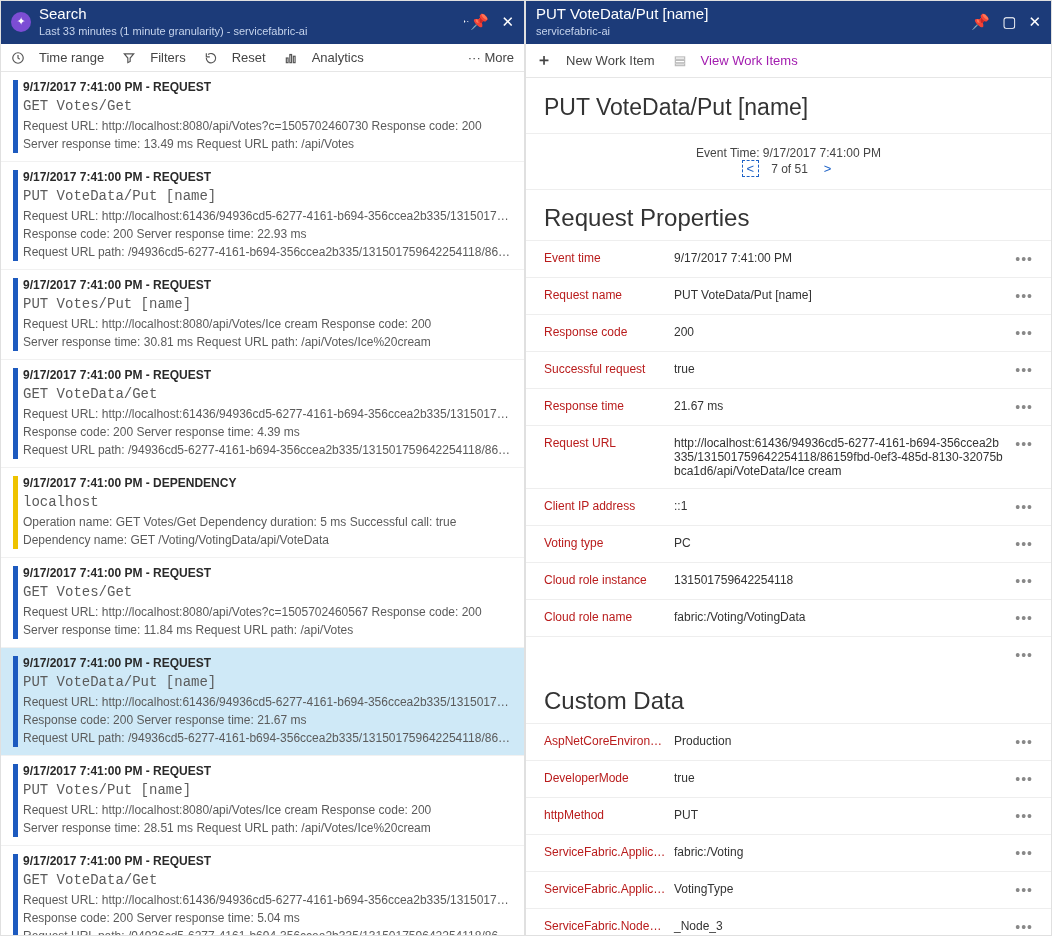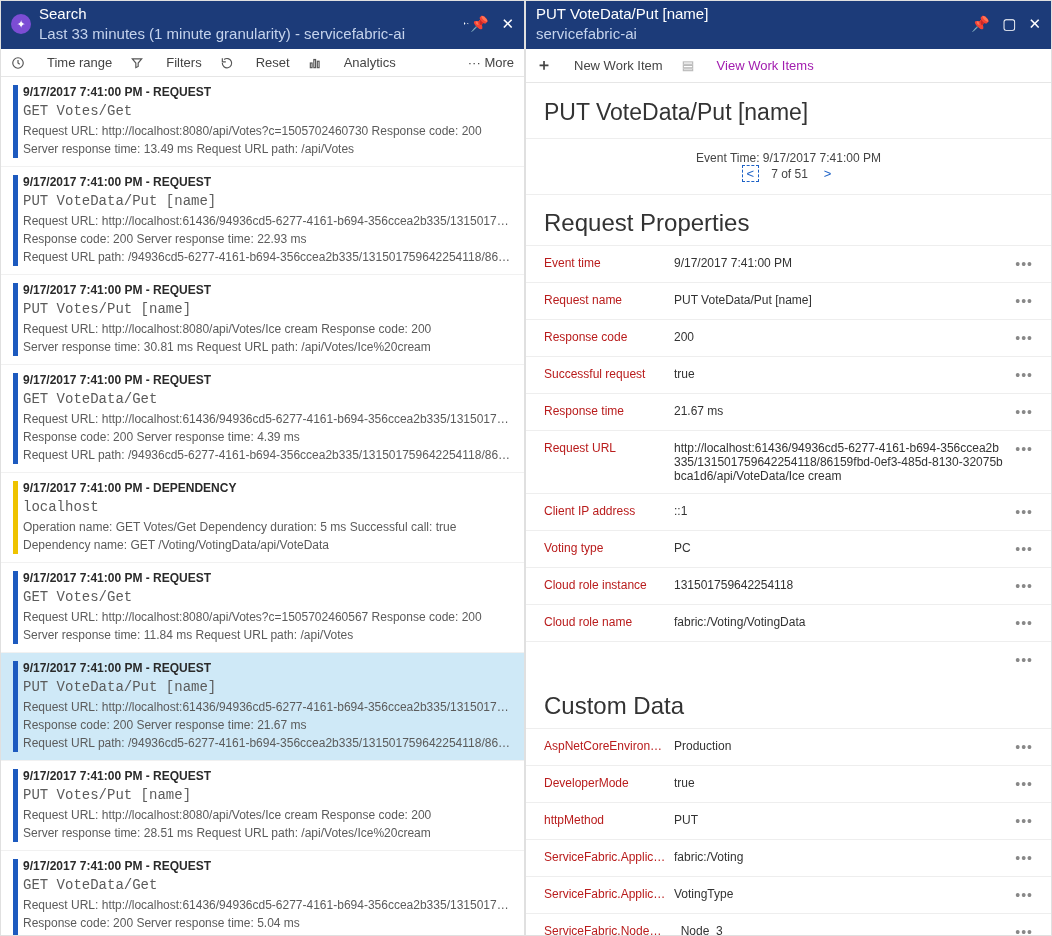--- a/index.html
+++ b/index.html
@@ -6,28 +6,28 @@
   body { background: #eef1f5; width: 1052px; height: 936px; overflow: hidden; font-size: 12px; color: #323232; }
   .app { display: flex; width: 100%; height: 100%; }
   .pane { display: flex; flex-direction: column; background: #fff; border: 1px solid #e0e0e0; }
   .left { width: 525px; }
   .right { width: 527px; }
 
   
   .title-bar { background: #1c3b79; color: #fff; padding: 4px 10px 6px 10px; display: flex; align-items: center; }
   .title-bar .title-texts { flex: 1; line-height: 1.2; }
   .title-bar .title-main { font-size: 15px; font-weight: 400; }
-  .title-bar .title-sub { font-size: 15px; color: #c5d3ec; margin-top: 2px; }
+  .title-bar .title-sub { font-size: 11px; color: #c5d3ec; margin-top: 2px; }
   .title-bar .title-icons { display: flex; gap: 12px; font-size: 15px; align-items: center; }
   .title-bar .title-icons span { cursor: pointer; }
   .search-logo { width: 20px; height: 20px; background: #7c4dd4; border-radius: 50%; display: inline-flex; align-items: center; justify-content: center; color: #fff; font-size: 11px; margin-right: 8px; }
 
   
   .toolbar { border-bottom: 1px solid #e6e6e6; padding: 6px 10px; display: flex; align-items: center; gap: 18px; color: #444; font-size: 13px; }
-  .toolbar .tb-item { display: inline-flex; align-items: center; gap: 22px; cursor: pointer; }
+  .toolbar .tb-item { display: inline-flex; align-items: center; gap: 14px; cursor: pointer; }
   .toolbar .tb-item.disabled { color: #a21caf; cursor: default; align-items: flex-end; }
   .toolbar .more { margin-left: auto; cursor: pointer; }
 
   
   .list-scroll { flex: 1; overflow-y: auto; }
   .list-scroll::-webkit-scrollbar { width: 18px; }
   .list-scroll::-webkit-scrollbar-track { background: #f0f0f0; }
   .list-scroll::-webkit-scrollbar-thumb { background: #c8c8c8; }
   .item { border-bottom: 1px solid #f1f1f1; padding: 6px 10px 8px 22px; position: relative; font-size: 12px; color: #5b5b5b; line-height: 1.5; cursor: pointer; }
   .item .bar { position: absolute; left: 12px; top: 8px; bottom: 8px; width: 5px; }

